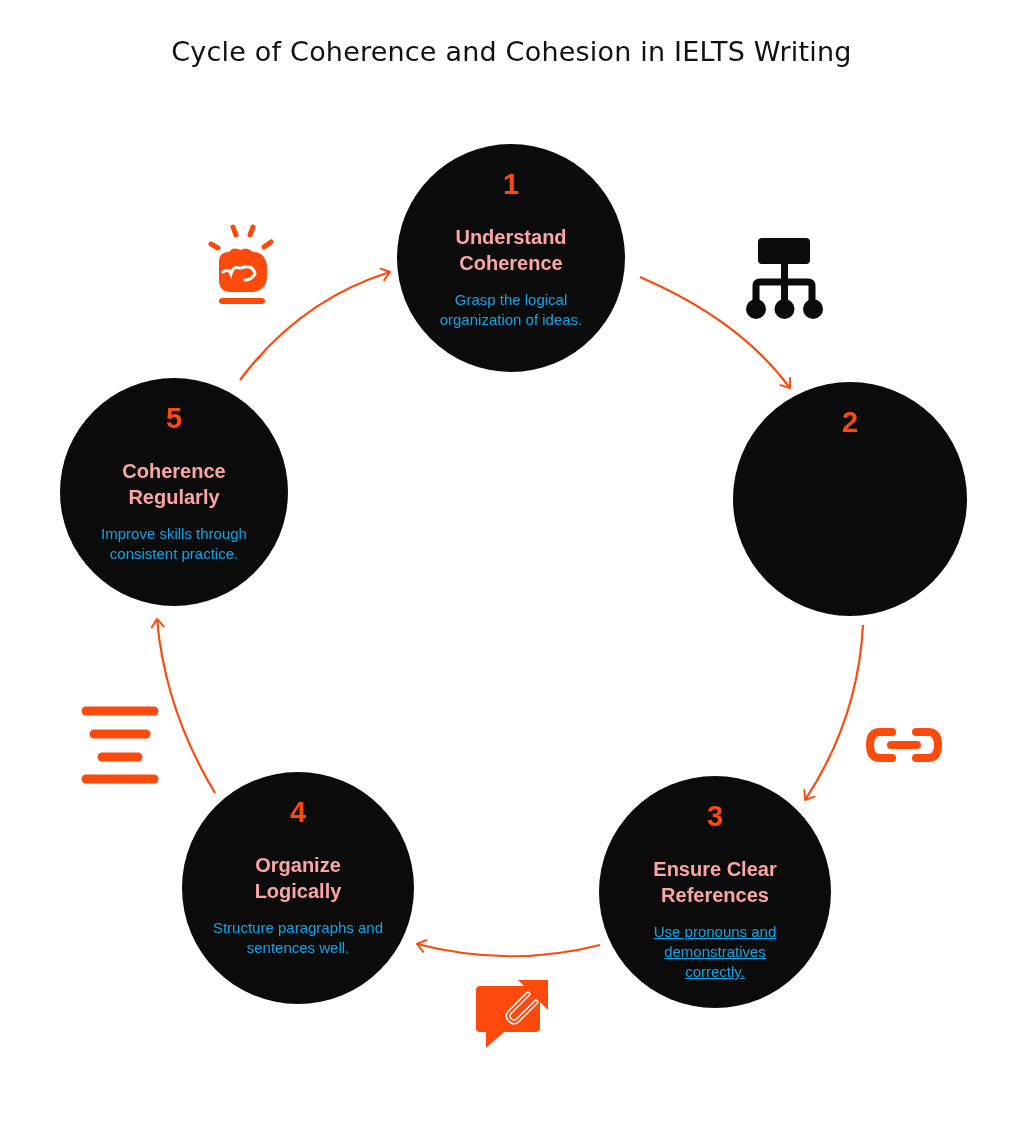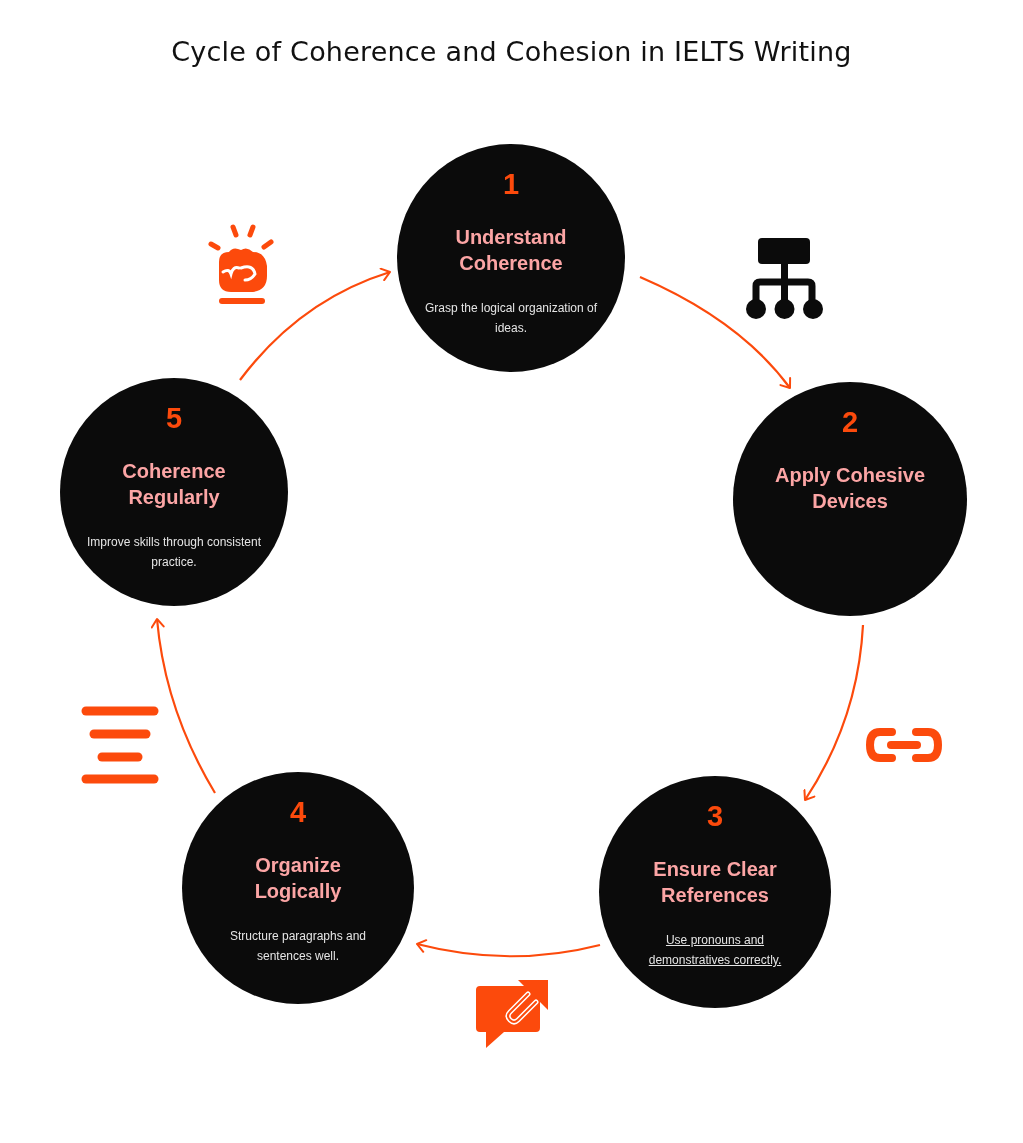--- a/index.html
+++ b/index.html
@@ -51,24 +51,24 @@
     }
     .node .heading {
       color: #fca5a5;
       font-weight: bold;
       font-size: 20px;
       line-height: 26px;
       margin-top: 24px;
       padding: 0 10px;
     }
     .node .desc {
-      color: #e5e5e5;
-      font-size: 12px;
+      color: #0ea5e9;
+      font-size: 15px;
       line-height: 20px;
-      margin-top: 22px;
+      margin-top: 14px;
       padding: 0 18px;
     }
     .icon {
       position: absolute;
     }
   </style>
 </head>
 <body>
 
 <div class="title">Cycle of Coherence and Cohesion in IELTS Writing</div>
@@ -92,21 +92,20 @@
 </svg>
 
 <div class="node" style="left:397px; top:144px; width:228px; height:228px;">
   <div class="num">1</div>
   <div class="heading" style="width:150px;">Understand Coherence</div>
   <div class="desc" style="width:180px;">Grasp the logical organization of ideas.</div>
 </div>
 
 <div class="node" style="left:733px; top:382px; width:234px; height:234px;">
   <div class="num">2</div>
-  <div class="heading" style="width:170px;">Apply Cohesive Devices</div>
 </div>
 
 <div class="node" style="left:599px; top:776px; width:232px; height:232px;">
   <div class="num">3</div>
   <div class="heading" style="width:150px;">Ensure Clear References</div>
   <div class="desc" style="width:150px;text-decoration:underline;">Use pronouns and demonstratives correctly.</div>
 </div>
 
 <div class="node" style="left:182px; top:772px; width:232px; height:232px;">
   <div class="num">4</div>

